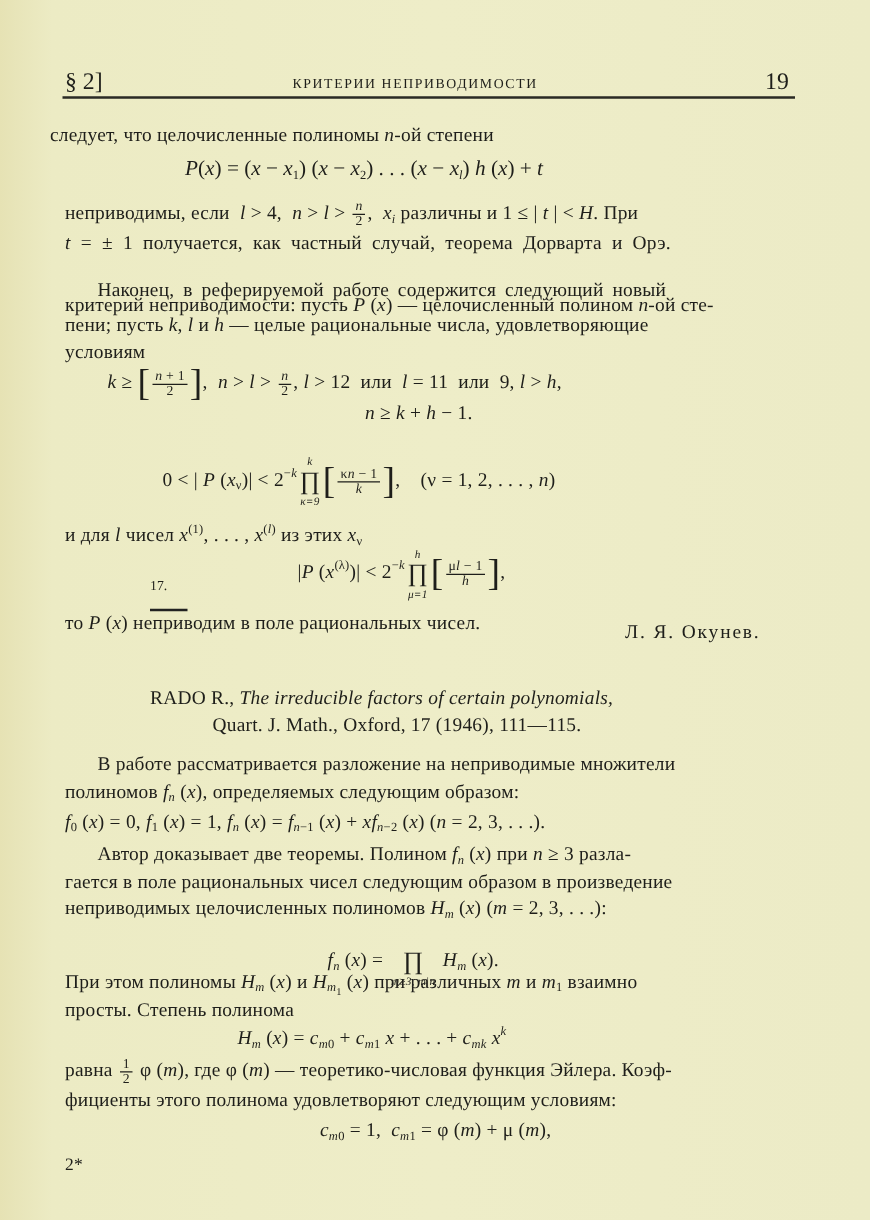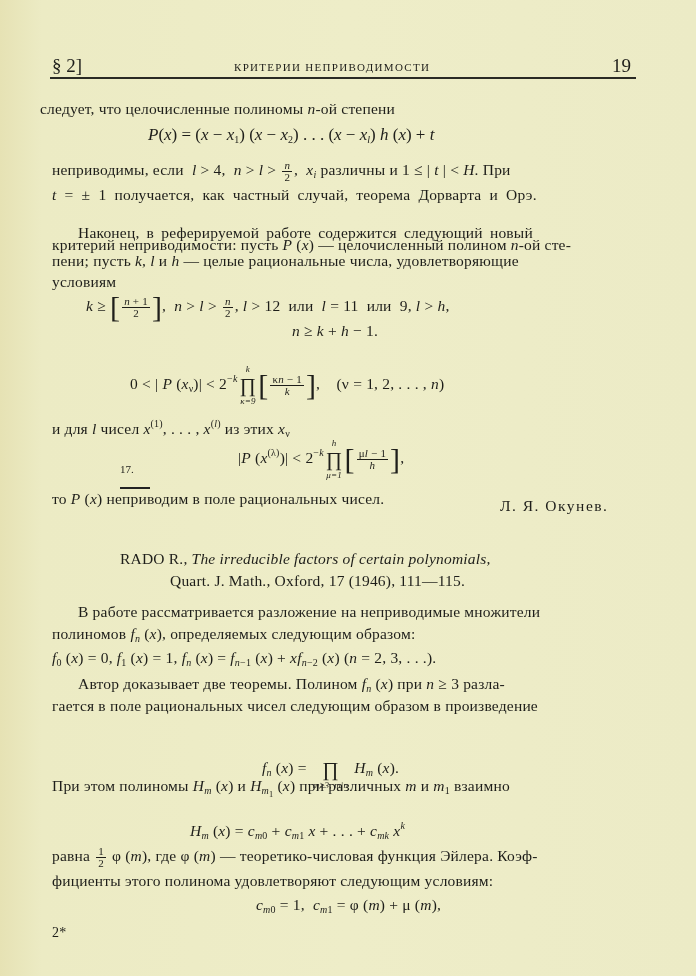--- a/index.html
+++ b/index.html
@@ -88,26 +88,28 @@
 
   <div class="abs t" style="left:78px;top:603px;">В работе рассматривается разложение на неприводимые множители</div>
   <div class="abs t" style="left:52px;top:625px;">полиномов <i>f<span class="sub">n</span></i> (<i>x</i>), определяемых следующим образом:</div>
 
   <div class="abs t" style="left:52px;top:649px;">
     <i>f</i><span class="sub">0</span> (<i>x</i>) = 0, <i>f</i><span class="sub">1</span> (<i>x</i>) = 1, <i>f<span class="sub">n</span></i> (<i>x</i>) = <i>f</i><span class="sub"><i>n</i>−1</span> (<i>x</i>) + <i>xf</i><span class="sub"><i>n</i>−2</span> (<i>x</i>) (<i>n</i> = 2, 3, . . .).
   </div>
 
   <div class="abs t" style="left:78px;top:675px;">Автор доказывает две теоремы. Полином <i>f<span class="sub">n</span></i> (<i>x</i>) при <i>n</i> ≥ 3 разла-</div>
   <div class="abs t" style="left:52px;top:697px;">гается в поле рациональных чисел следующим образом в произведение</div>
+  <div class="abs t" style="left:52px;top:718px;">неприводимых целочисленных полиномов <i>H<span class="sub">m</span></i> (<i>x</i>) (<i>m</i> = 2, 3, . . .):</div>
 
   <div class="abs t" style="left:262px;top:748px;">
     <i>f<span class="sub">n</span></i> (<i>x</i>) = <span class="prod"><span class="lim">&nbsp;</span><span class="sym">∏</span><span class="lim">m≥3, m|n</span></span> <i>H<span class="sub">m</span></i> (<i>x</i>).
   </div>
 
   <div class="abs t" style="left:52px;top:777px;">При этом полиномы <i>H<span class="sub">m</span></i> (<i>x</i>) и <i>H</i><span class="sub"><i>m</i><sub>1</sub></span> (<i>x</i>) при различных <i>m</i> и <i>m</i><span class="sub">1</span> взаимно</div>
+  <div class="abs t" style="left:52px;top:800px;">просты. Степень полинома</div>
 
   <div class="abs t" style="left:190px;top:820px;">
     <i>H<span class="sub">m</span></i> (<i>x</i>) = <i>c</i><span class="sub"><i>m</i>0</span> + <i>c</i><span class="sub"><i>m</i>1</span> <i>x</i> + . . . + <i>c</i><span class="sub"><i>mk</i></span> <i>x</i><span class="sup"><i>k</i></span>
   </div>
 
   <div class="abs t" style="left:52px;top:846px;">
     равна <span class="frac"><span class="num">1</span><span>2</span></span> φ (<i>m</i>), где φ (<i>m</i>) — теоретико-числовая функция Эйлера. Коэф-
   </div>
   <div class="abs t" style="left:52px;top:872px;">фициенты этого полинома удовлетворяют следующим условиям:</div>
 

